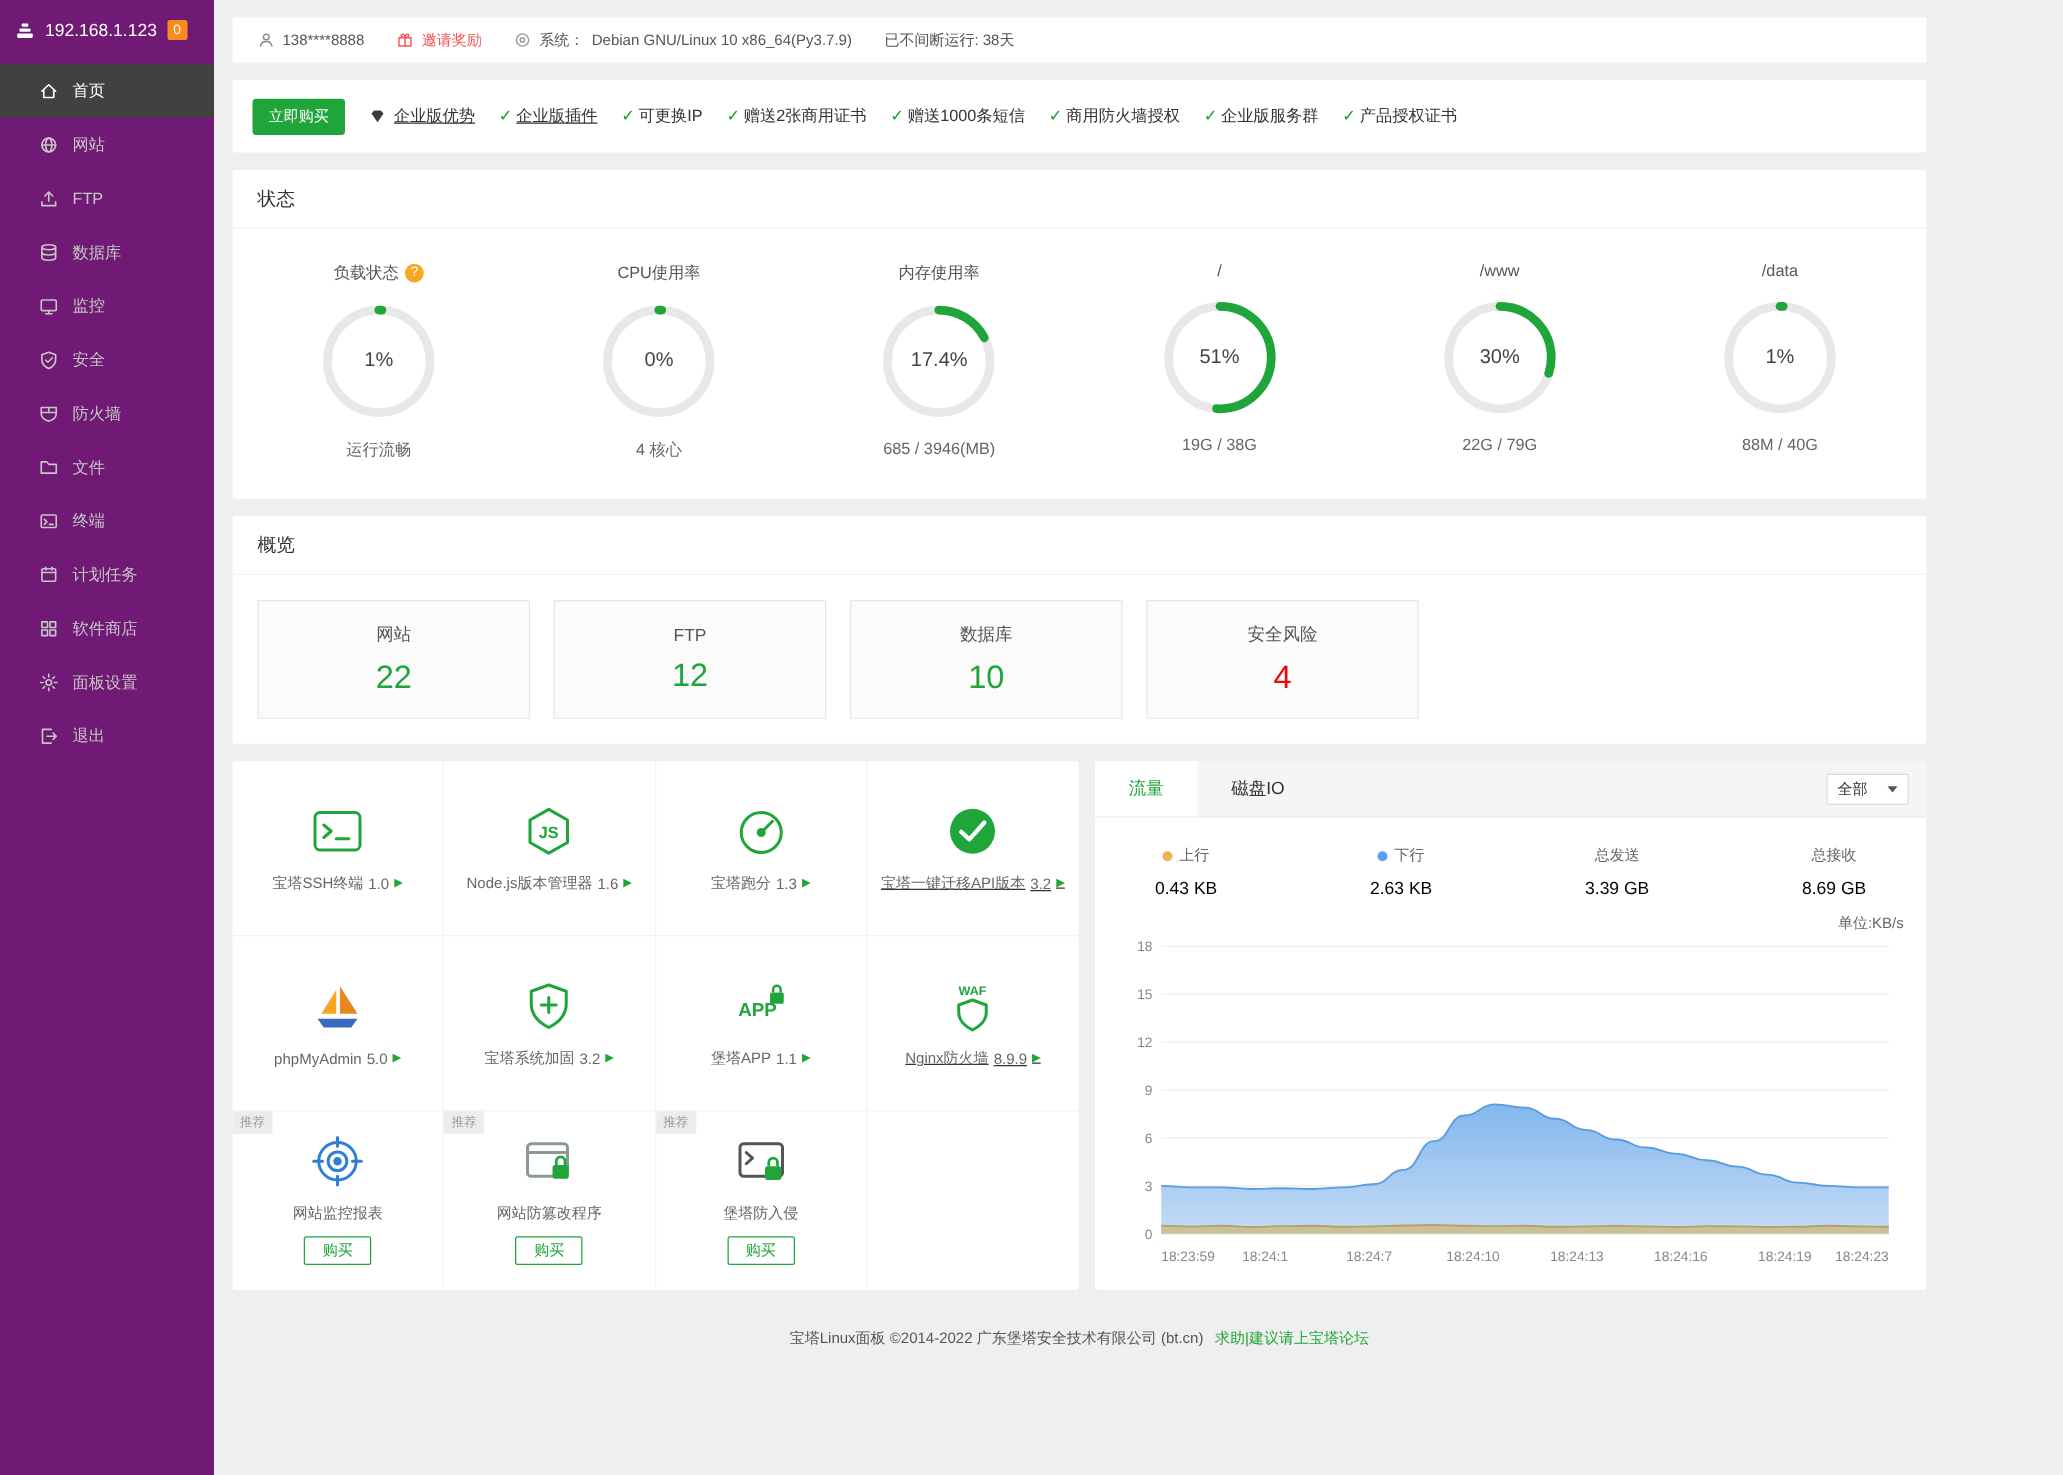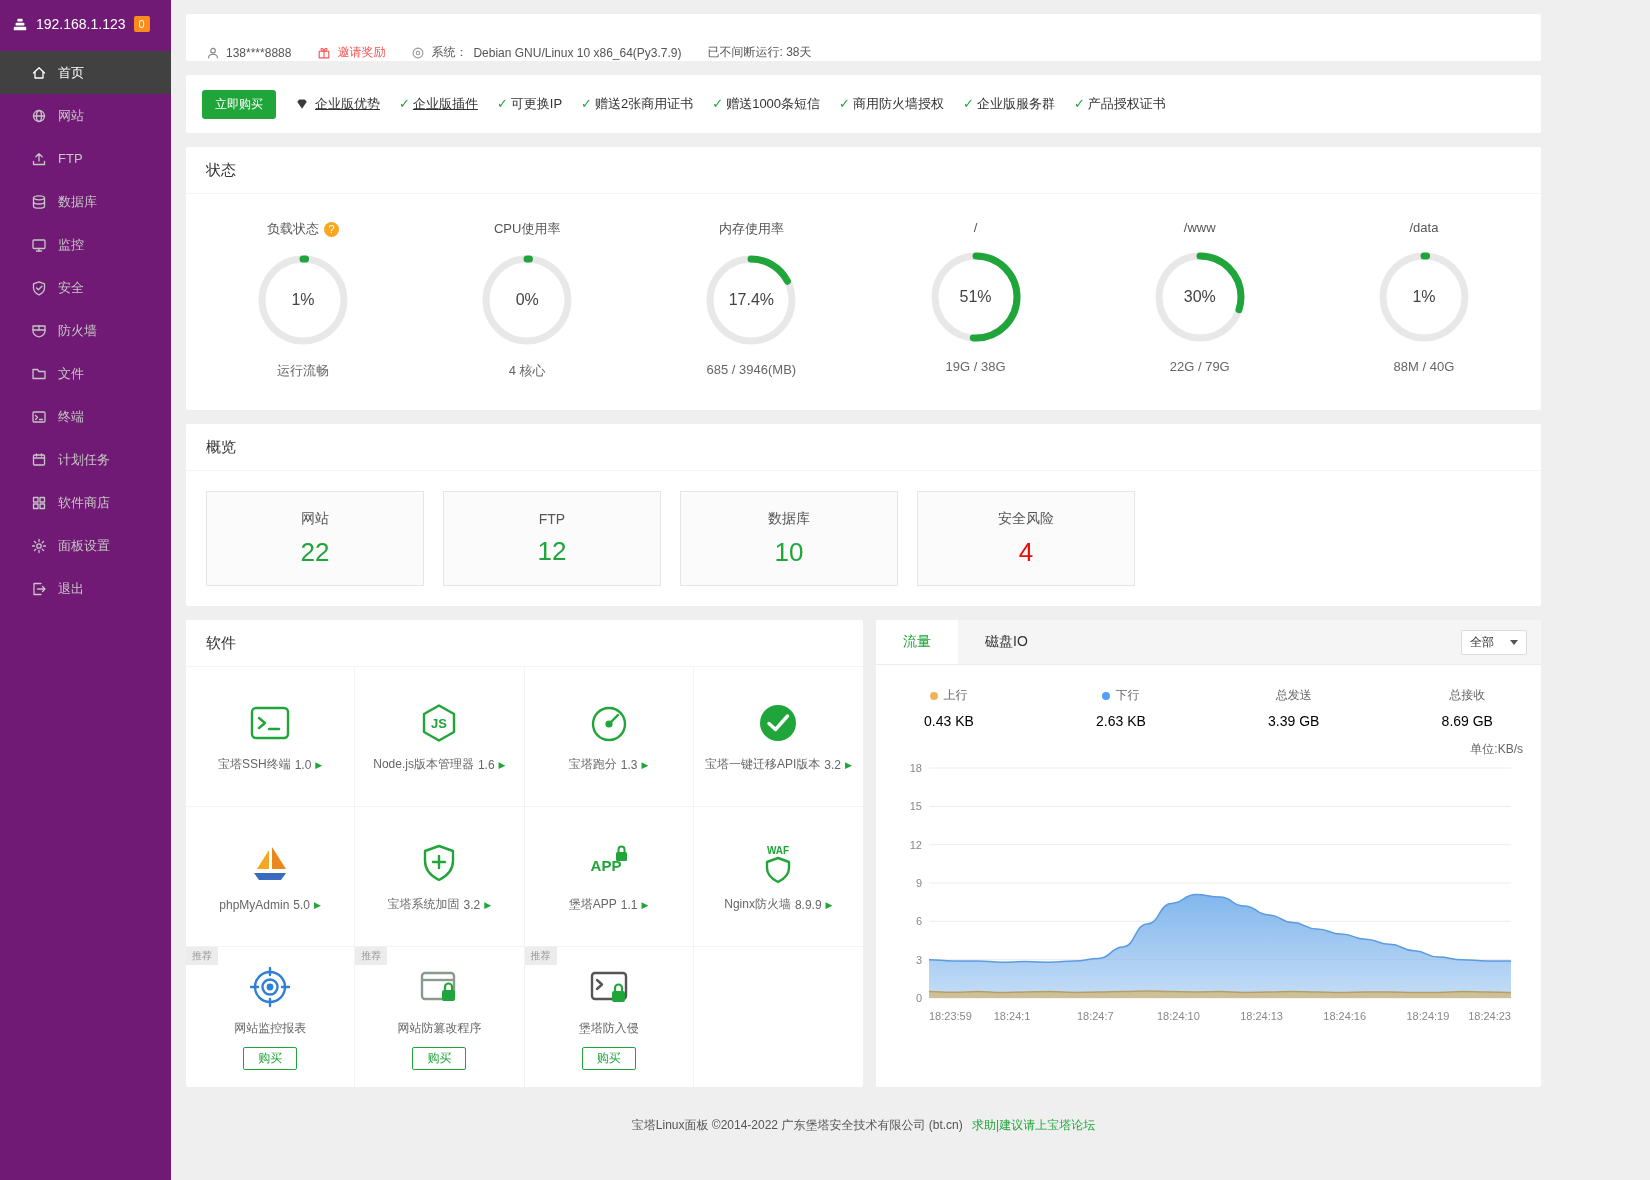--- a/index.html
+++ b/index.html
@@ -22,21 +22,21 @@
   .mi-icon { width:16px; height:16px; display:inline-flex; }
   .mi-icon svg { display:block; }
 
   
   .main { margin-left:171px; padding:14px 15px 0; }
   .container { width:1355px; }
   .panel { background:#fff; border-radius:2px; margin-bottom:14px; }
   .panel-title { font-size:15px; color:#333; padding:14px 20px 13px; border-bottom:1px solid #f3f3f3; }
 
   
-  .topbar { height:47px; display:flex; align-items:flex-end; justify-content:space-between; padding:0 20px; font-size:12px; color:#555; }
+  .topbar { height:36px; display:flex; align-items:center; justify-content:space-between; padding:0 20px; font-size:12px; color:#555; }
   .tb-left { display:flex; align-items:center; gap:26px; }
   .tb-item { display:flex; align-items:center; gap:6px; }
   .tb-item svg { display:block; }
   .invite { color:#f75353; cursor:pointer; }
   .tb-right { display:flex; align-items:center; gap:11px; color:#666; }
   .green { color:#20a53a; cursor:pointer; }
   .pro-badge { background:#4b4b4b; color:#fff; border-radius:3px; padding:3px 9px; display:flex; align-items:center; gap:5px; font-size:11px; cursor:pointer; }
   .upd { position:relative; }
   .upd::after { content:""; position:absolute; top:-3px; right:-6px; width:5px; height:5px; border-radius:50%; background:#f33; }
 
@@ -68,21 +68,21 @@
   .ov-value.red { color:#ef0808; }
 
   
   .bottom-row { display:flex; gap:13px; align-items:stretch; }
   .software-panel { width:677px; margin-bottom:14px; }
   .traffic-panel { flex:1; display:flex; flex-direction:column; margin-bottom:14px; }
 
   
   .sw-grid { display:grid; grid-template-columns:repeat(4,1fr); }
   .sw-cell { position:relative; height:140px; border-right:1px solid #f3f3f3; border-bottom:1px solid #f3f3f3; display:flex; flex-direction:column; align-items:center; justify-content:center; gap:10px; cursor:pointer; }
-  .sw-cell:nth-child(4n) { border-right:none; }
+  .sw-cell:nth-child(4n) { border-right:none;text-decoration:underline; }
   .sw-cell:nth-last-child(-n+4) { border-bottom:none; }
   .sw-cell.empty { cursor:default; }
   .sw-icon { height:46px; display:flex; align-items:center; }
   .sw-name { font-size:12px; color:#666; display:flex; align-items:center; gap:4px; padding:0 6px; text-align:center; }
   .play { color:#20a53a; font-size:9px; }
   .buy-btn { border:1px solid #20a53a; color:#20a53a; background:#fff; font-size:12px; padding:2px 14px; border-radius:2px; cursor:pointer; }
   .rec-tag { position:absolute; top:0; left:0; font-size:10px; color:#999; background:#ececec; padding:2px 6px; }
 
   
   .traffic-header { display:flex; align-items:center; background:#f5f5f5; border-bottom:1px solid #ececec; }
@@ -400,21 +400,20 @@
           </div>
           <div class="ov-box">
             <div class="ov-label">安全风险</div>
             <div class="ov-value red">4</div>
           </div>
         </div>
   </div>
 
   <div class="bottom-row">
     <div class="panel software-panel">
-      <div class="panel-title">软件</div>
       <div class="sw-grid" id="software-grid">
             <div class="sw-cell">
               <div class="sw-icon">
                 <svg width="44" height="44" viewBox="0 0 44 44" fill="none" stroke="#20a53a" stroke-width="2.4" stroke-linecap="round" stroke-linejoin="round">
                   <rect x="4" y="7" width="36" height="30" rx="4"></rect>
                   <path d="M11 17l6 5-6 5"></path>
                   <line x1="21" y1="28" x2="31" y2="28"></line>
                 </svg>
               </div>
               <div class="sw-name">

